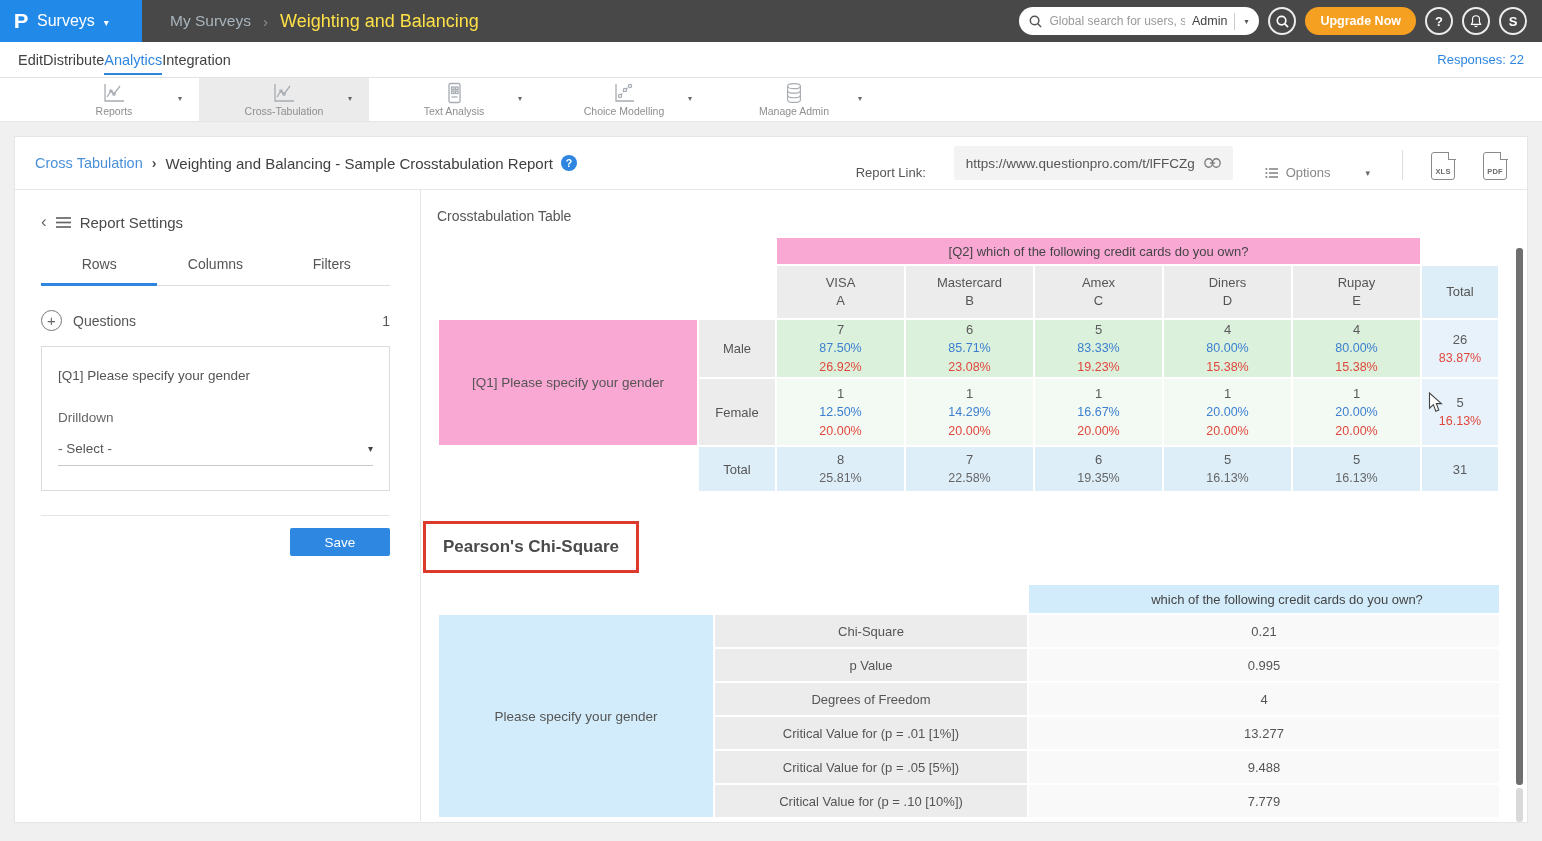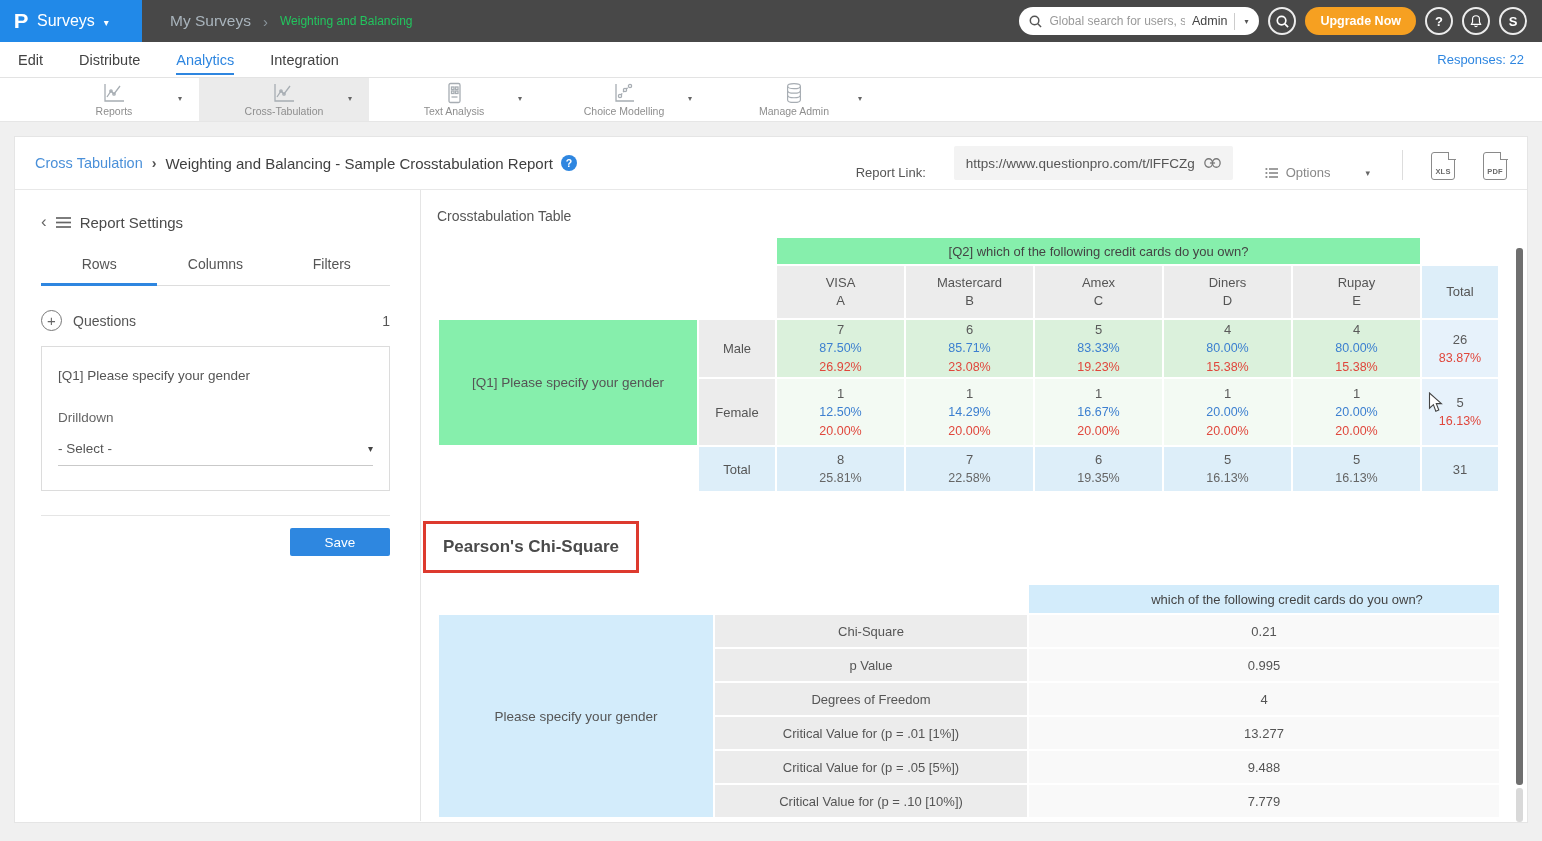--- a/index.html
+++ b/index.html
@@ -8,33 +8,33 @@
 
   
   .topbar { height:42px; background:#484848; display:flex; align-items:stretch; }
   .brand { width:142px; background:#2189e8; color:#fff; display:flex; align-items:center; padding-left:14px; gap:9px; flex:none; }
   .logo { font-size:21px; font-weight:bold; transform:scaleX(1.05); }
   .brand-label { font-size:16px; }
   .brand .caret { font-size:10px; margin-top:2px; }
   .top-crumbs { display:flex; align-items:center; gap:12px; padding-left:28px; }
   .crumb-parent { color:#a9b4bc; font-size:15.5px; }
   .crumb-sep { color:#8a959c; font-size:15px; }
-  .crumb-current { color:#22c55e; font-size:12px; }
+  .crumb-current { color:#fde047; font-size:18px; }
   .top-right { margin-left:auto; display:flex; align-items:center; gap:9px; padding-right:15px; }
   .search-pill { width:240px; height:28px; background:#fff; border-radius:14px; display:flex; align-items:center; padding:0 9px 0 10px; gap:7px; }
   .search-pill input { border:none; outline:none; flex:1; font-size:12px; color:#555; font-family:"Liberation Sans",sans-serif; min-width:0; }
   .search-pill input::placeholder { color:#9a9a9a; }
   .scope { font-size:12.5px; color:#444; white-space:nowrap; }
   .pill-div { width:1px; height:17px; background:#ccc; }
   .pill-caret { font-size:8px; color:#555; padding:0 2px; }
   .circle-btn { width:28px; height:28px; border-radius:50%; border:2px solid #ececec; color:#fff; display:flex; align-items:center; justify-content:center; font-size:13px; font-weight:bold; background:transparent; flex:none; cursor:pointer; }
   .upgrade { background:#f6a021; color:#fff; font-size:12.5px; font-weight:bold; height:28px; padding:0 15px; border-radius:14px; display:flex; align-items:center;justify-content:flex-end; }
 
   
-  .nav { height:36px; background:#fff; display:flex; align-items:center; padding:0 18px; gap:36px; border-bottom:1px solid #e3e3e3; }
+  .nav { height:36px; background:#fff; display:flex; align-items:center; padding:0 18px; border-bottom:1px solid #e3e3e3; }
   .nav-item { font-size:14.5px; color:#424242; padding:7px 0 5px; border-bottom:2px solid transparent; cursor:pointer; }
   .nav-item.active { color:#2e86e0; border-bottom-color:#2e86e0; }
   .responses { margin-left:auto; color:#2e86e0; font-size:13px; }
 
   
   .toolbar { height:44px; background:#fff; display:flex; padding-left:29px; border-bottom:1px solid #e6e6e6; }
   .tool { width:170px; display:flex; flex-direction:column; align-items:center; justify-content:center; position:relative; cursor:pointer; }
   .tool.active { background:#ebebeb; }
   .tool-label { font-size:10.5px; color:#8e8e8e; margin-top:1px; }
   .tool-caret { position:absolute; right:17px; top:16px; font-size:8px; color:#666; }
@@ -82,21 +82,21 @@
   .save-btn { margin-top:12px; margin-left:auto; width:100px; height:28px; background:#2e87e0; color:#fff; font-size:13.5px; border-radius:2px; display:flex; align-items:center; justify-content:center; cursor:pointer; }
 
   
   .main { flex:1; padding:18px 0 0 16px; position:relative; overflow:hidden; }
   .section-title { font-size:14px; color:#555; }
 
   table.xtab { border-collapse:separate; border-spacing:2px; margin-top:12px; }
   table.xtab td, table.xtab th { font-weight:normal; text-align:center; vertical-align:middle; }
   .w-q { width:258px; } .w-l { width:76px; } .w-d { width:127px; } .w-t { width:76px; }
   .h-q2 { height:26px; } .h-ch { height:52px; } .h-dr { height:66px; } .h-tr { height:44px; }
-  .bg-blue  { background:#86efac;margin-left:36px; }
+  .bg-blue  { background:#f9a8d4;margin-left:36px; }
   .bg-gray  { background:#ececec; }
   .bg-green { background:#dbf1dc; }
   .bg-pale  { background:#f3faf3; }
   .bg-ltblue{ background:#ddeef9; }
   .bg-tcell { background:#e7f2fb; }
   .q2-head { font-size:13px; color:#444; }
   .col-head { font-size:13px; color:#555; line-height:18px; }
   .row-q { font-size:13.5px; color:#555; }
   .row-lab { font-size:13px; color:#555; }
   .cnt { font-size:13px; color:#5a5a5a; line-height:19px; }

